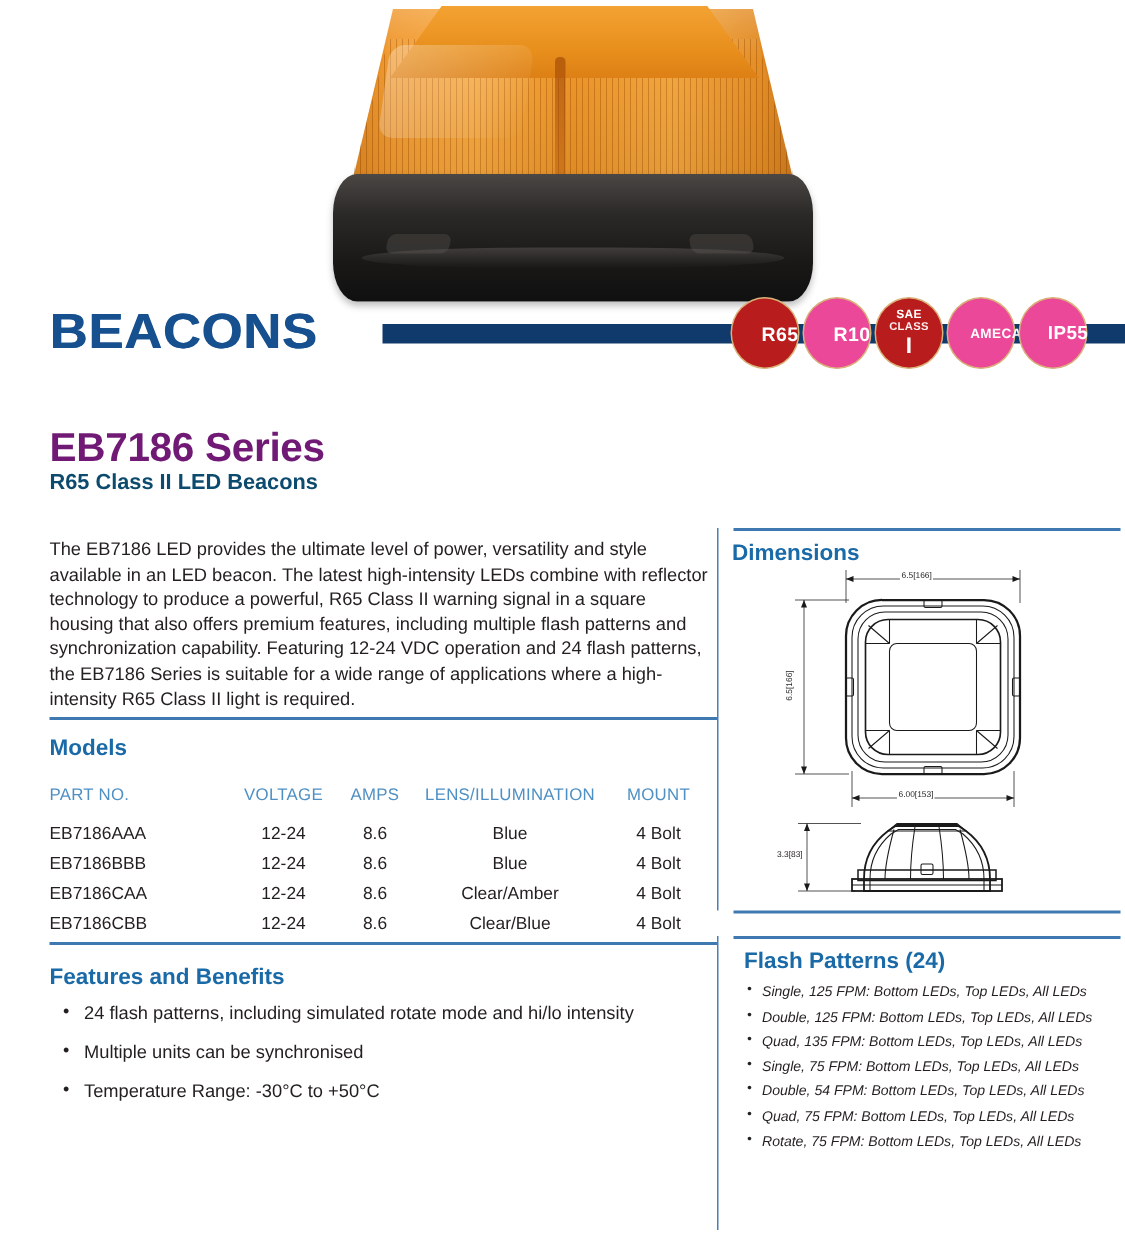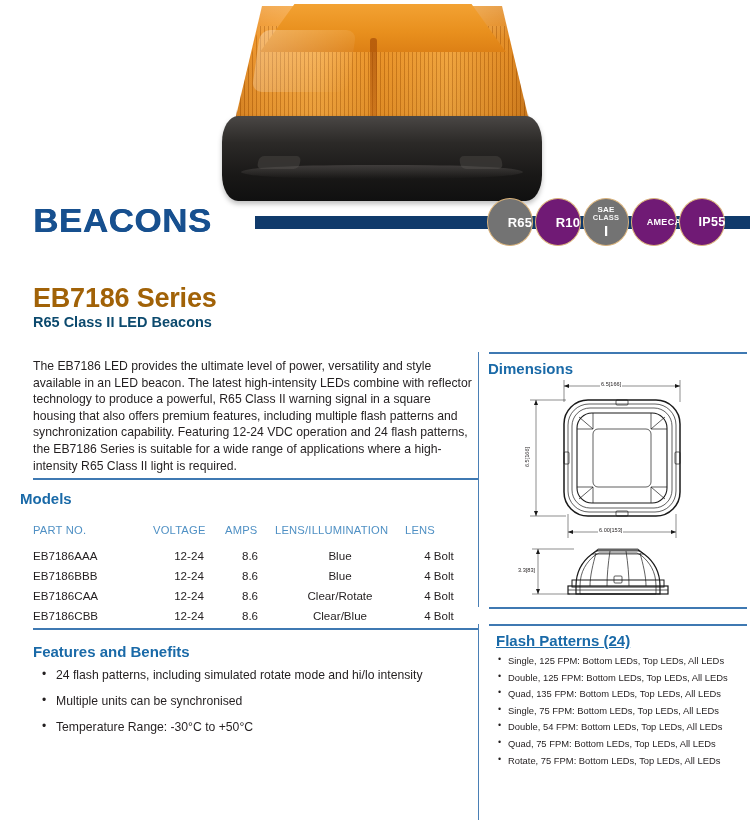--- a/index.html
+++ b/index.html
@@ -138,36 +138,36 @@
     display: flex;
     flex-direction: column;
     align-items: center;
     justify-content: center;
     color: #ffffff;
     font-weight: bold;
     border: 1.5px solid #d9b27a;
     box-sizing: border-box;
     line-height: 1;
   }
-  .badge.orange { background: #737373; }
-  .badge.blue   { background: #701a75; }
+  .badge.orange { background: #b91c1c; }
+  .badge.blue   { background: #ec4899; }
   .badge .b-main { font-size: 13px; letter-spacing: .3px; margin-left: 20px; }
   .badge.sae .s1 { font-size: 8px; letter-spacing: .2px; }
   .badge.sae .s2 { font-size: 7.5px; letter-spacing: .2px; opacity: .92; }
   .badge.sae .s3 { font-size: 15px; font-weight: bold; margin-top: 1px; }
   .badge.ameca .b-main { font-size: 9px; }
   .badge.ip .b-main { font-size: 12.5px; }
 
   
   .series-title {
     position: absolute;
     left: 33px; top: 283px;
     font-size: 27px;
     font-weight: bold;
-    color: #a16207;
+    color: #701a75;
     letter-spacing: -0.2px;
   }
   .series-sub {
     position: absolute;
     left: 33px; top: 314px;
     font-size: 14.5px;
     font-weight: bold;
     color: #0c4a6e;
   }
 
@@ -210,21 +210,21 @@
     width: 440px;
     border-collapse: collapse;
     font-size: 11.6px;
   }
   .models th {
     color: #4f90c4;
     font-weight: normal;
     font-size: 11.2px;
     letter-spacing: .2px;
     padding: 0 0 9px 0;
-    text-align: left;
+    text-align: center;
     white-space: nowrap;
   }
   .models td {
     color: #231f20;
     padding: 3.5px 0;
     text-align: center;
     white-space: nowrap;
   }
   .models th.col-part, .models td.col-part { text-align: left; width: 120px; }
   .models th.col-volt, .models td.col-volt { width: 72px; }
@@ -280,20 +280,21 @@
   
   .flash-list {
     position: absolute;
     left: 497px; top: 655px;
     width: 248px;
     margin: 0;
     padding: 0;
     list-style: none;
     font-size: 9.4px;
     color: #231f20;
+    font-style: italic;
   }
   .flash-list li {
     position: relative;
     padding-left: 11px;
     margin-bottom: 5.6px;
     line-height: 11px;
     white-space: nowrap;
   }
   .flash-list li::before {
     content: "\2022";
@@ -350,29 +351,29 @@
 <div class="vrule" style="left:478px; top:352px; height:255px;"></div>
 <div class="vrule" style="left:478px; top:624px; height:196px;"></div>
 <div class="hrule thick" style="left:33px; top:478px; width:445px;"></div>
 <div class="hrule thick" style="left:33px; top:628px; width:445px;"></div>
 <div class="hrule thick" style="left:489px; top:352px; width:258px;"></div>
 <div class="hrule thick" style="left:489px; top:607px; width:258px;"></div>
 <div class="hrule thick" style="left:489px; top:624px; width:258px;"></div>
 
 <div class="description">The EB7186 LED provides the ultimate level of power, versatility and style available in an LED beacon. The latest high-intensity LEDs combine with reflector technology to produce a powerful, R65 Class II warning signal in a square housing that also offers premium features, including multiple flash patterns and synchronization capability. Featuring 12-24 VDC operation and 24 flash patterns, the EB7186 Series is suitable for a wide range of applications where a high-intensity R65 Class II light is required.</div>
 
-<div class="sec-head" style="left:20px; top:490px;">Models</div>
+<div class="sec-head" style="left:33px; top:490px;">Models</div>
 <table class="models">
   <thead>
     <tr>
       <th class="col-part">PART NO.</th>
       <th class="col-volt">VOLTAGE</th>
       <th class="col-amps">AMPS</th>
       <th class="col-lens">LENS/ILLUMINATION</th>
-      <th class="col-mount">LENS</th>
+      <th class="col-mount">MOUNT</th>
     </tr>
   </thead>
   <tbody>
       <tr>
         <td class="col-part">EB7186AAA</td>
         <td class="col-volt">12-24</td>
         <td class="col-amps">8.6</td>
         <td class="col-lens">Blue</td>
         <td class="col-mount">4 Bolt</td>
       </tr>
@@ -380,21 +381,21 @@
         <td class="col-part">EB7186BBB</td>
         <td class="col-volt">12-24</td>
         <td class="col-amps">8.6</td>
         <td class="col-lens">Blue</td>
         <td class="col-mount">4 Bolt</td>
       </tr>
       <tr>
         <td class="col-part">EB7186CAA</td>
         <td class="col-volt">12-24</td>
         <td class="col-amps">8.6</td>
-        <td class="col-lens">Clear/Rotate</td>
+        <td class="col-lens">Clear/Amber</td>
         <td class="col-mount">4 Bolt</td>
       </tr>
       <tr>
         <td class="col-part">EB7186CBB</td>
         <td class="col-volt">12-24</td>
         <td class="col-amps">8.6</td>
         <td class="col-lens">Clear/Blue</td>
         <td class="col-mount">4 Bolt</td>
       </tr>
     </tbody>
@@ -478,21 +479,21 @@
       <path d="M46 222 l-2 -5 h4 z" fill="#1a1a1a" stroke="none"></path>
     </g>
   </svg>
 
   <div class="dim-label" style="left:108px; top:9px;">6.5[166]</div>
   <div class="dim-label vert" style="left:24px; top:82px;">6.5[166]</div>
   <div class="dim-label" style="left:106px; top:155px;">6.00[153]</div>
   <div class="dim-label" style="left:25px; top:195px;">3.3[83]</div>
 </div>
 
-<div class="sec-head" style="left:496px; top:632px;text-decoration:underline;">Flash Patterns (24)</div>
+<div class="sec-head" style="left:496px; top:632px;">Flash Patterns (24)</div>
 <ul class="flash-list">
     <li>Single, 125 FPM: Bottom LEDs, Top LEDs, All LEDs</li>
     <li>Double, 125 FPM: Bottom LEDs, Top LEDs, All LEDs</li>
     <li>Quad, 135 FPM: Bottom LEDs, Top LEDs, All LEDs</li>
     <li>Single, 75 FPM: Bottom LEDs, Top LEDs, All LEDs</li>
     <li>Double, 54 FPM: Bottom LEDs, Top LEDs, All LEDs</li>
     <li>Quad, 75 FPM: Bottom LEDs, Top LEDs, All LEDs</li>
     <li>Rotate, 75 FPM: Bottom LEDs, Top LEDs, All LEDs</li>
   </ul>
 

